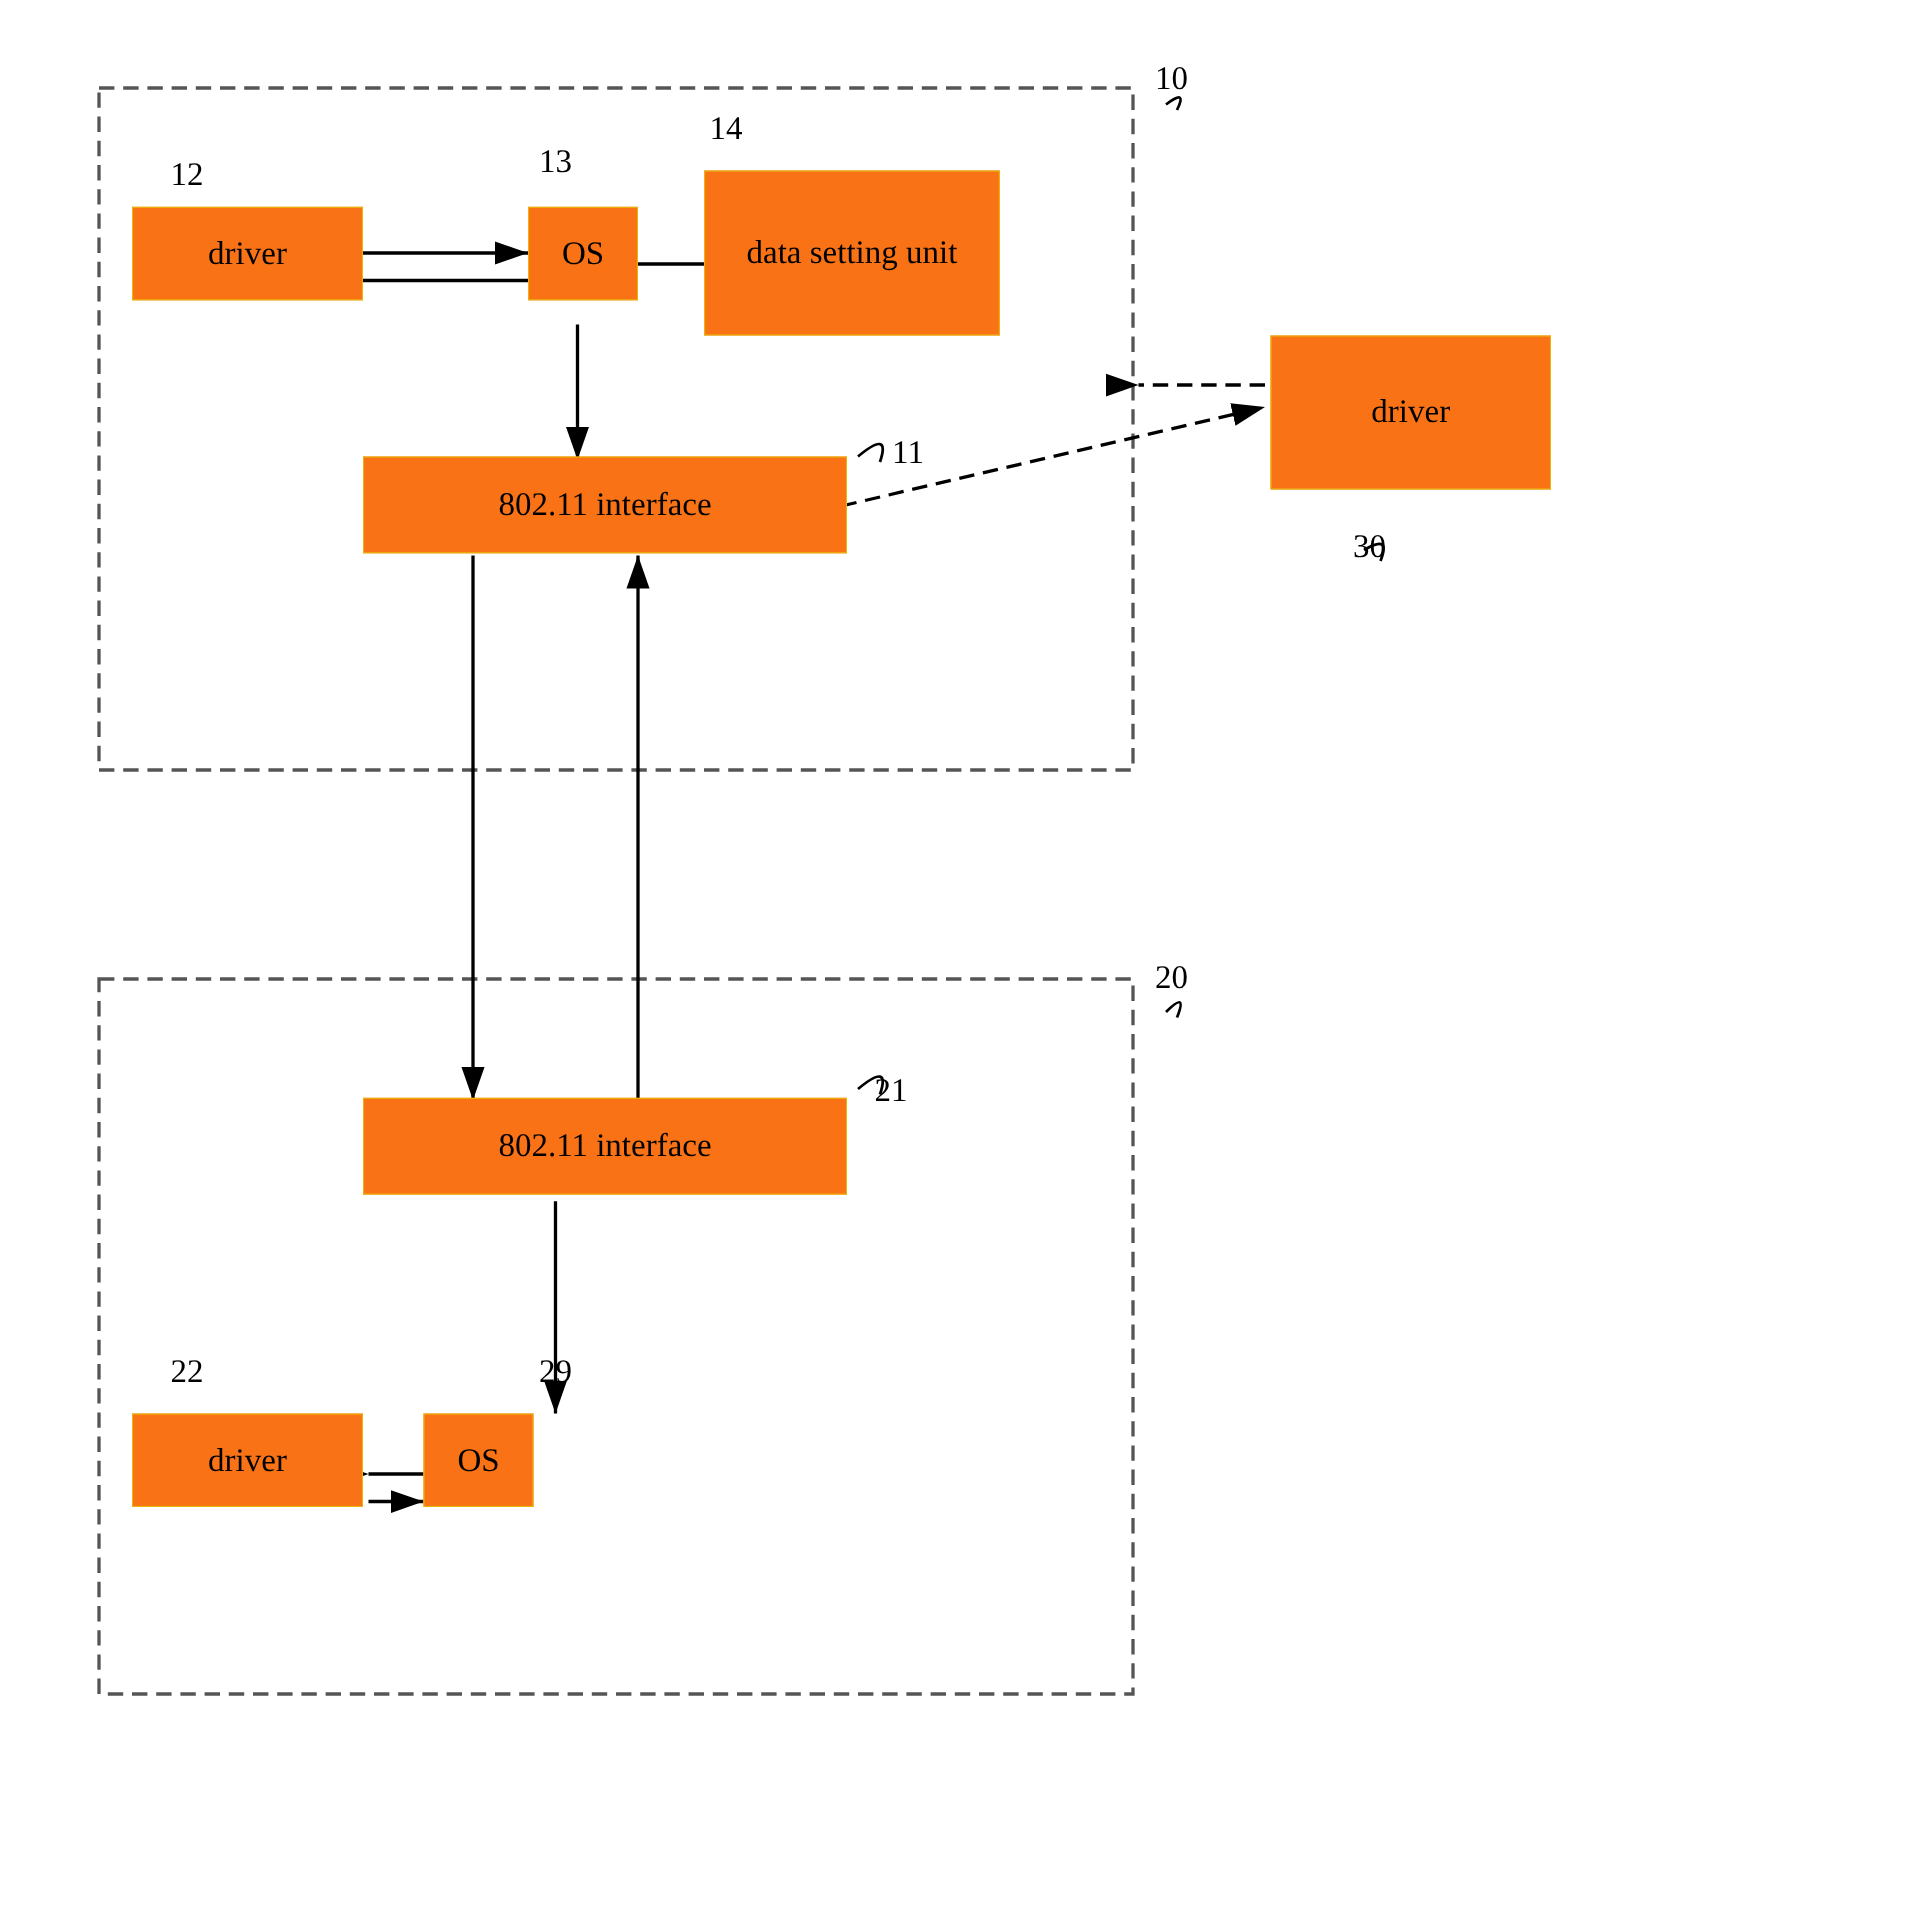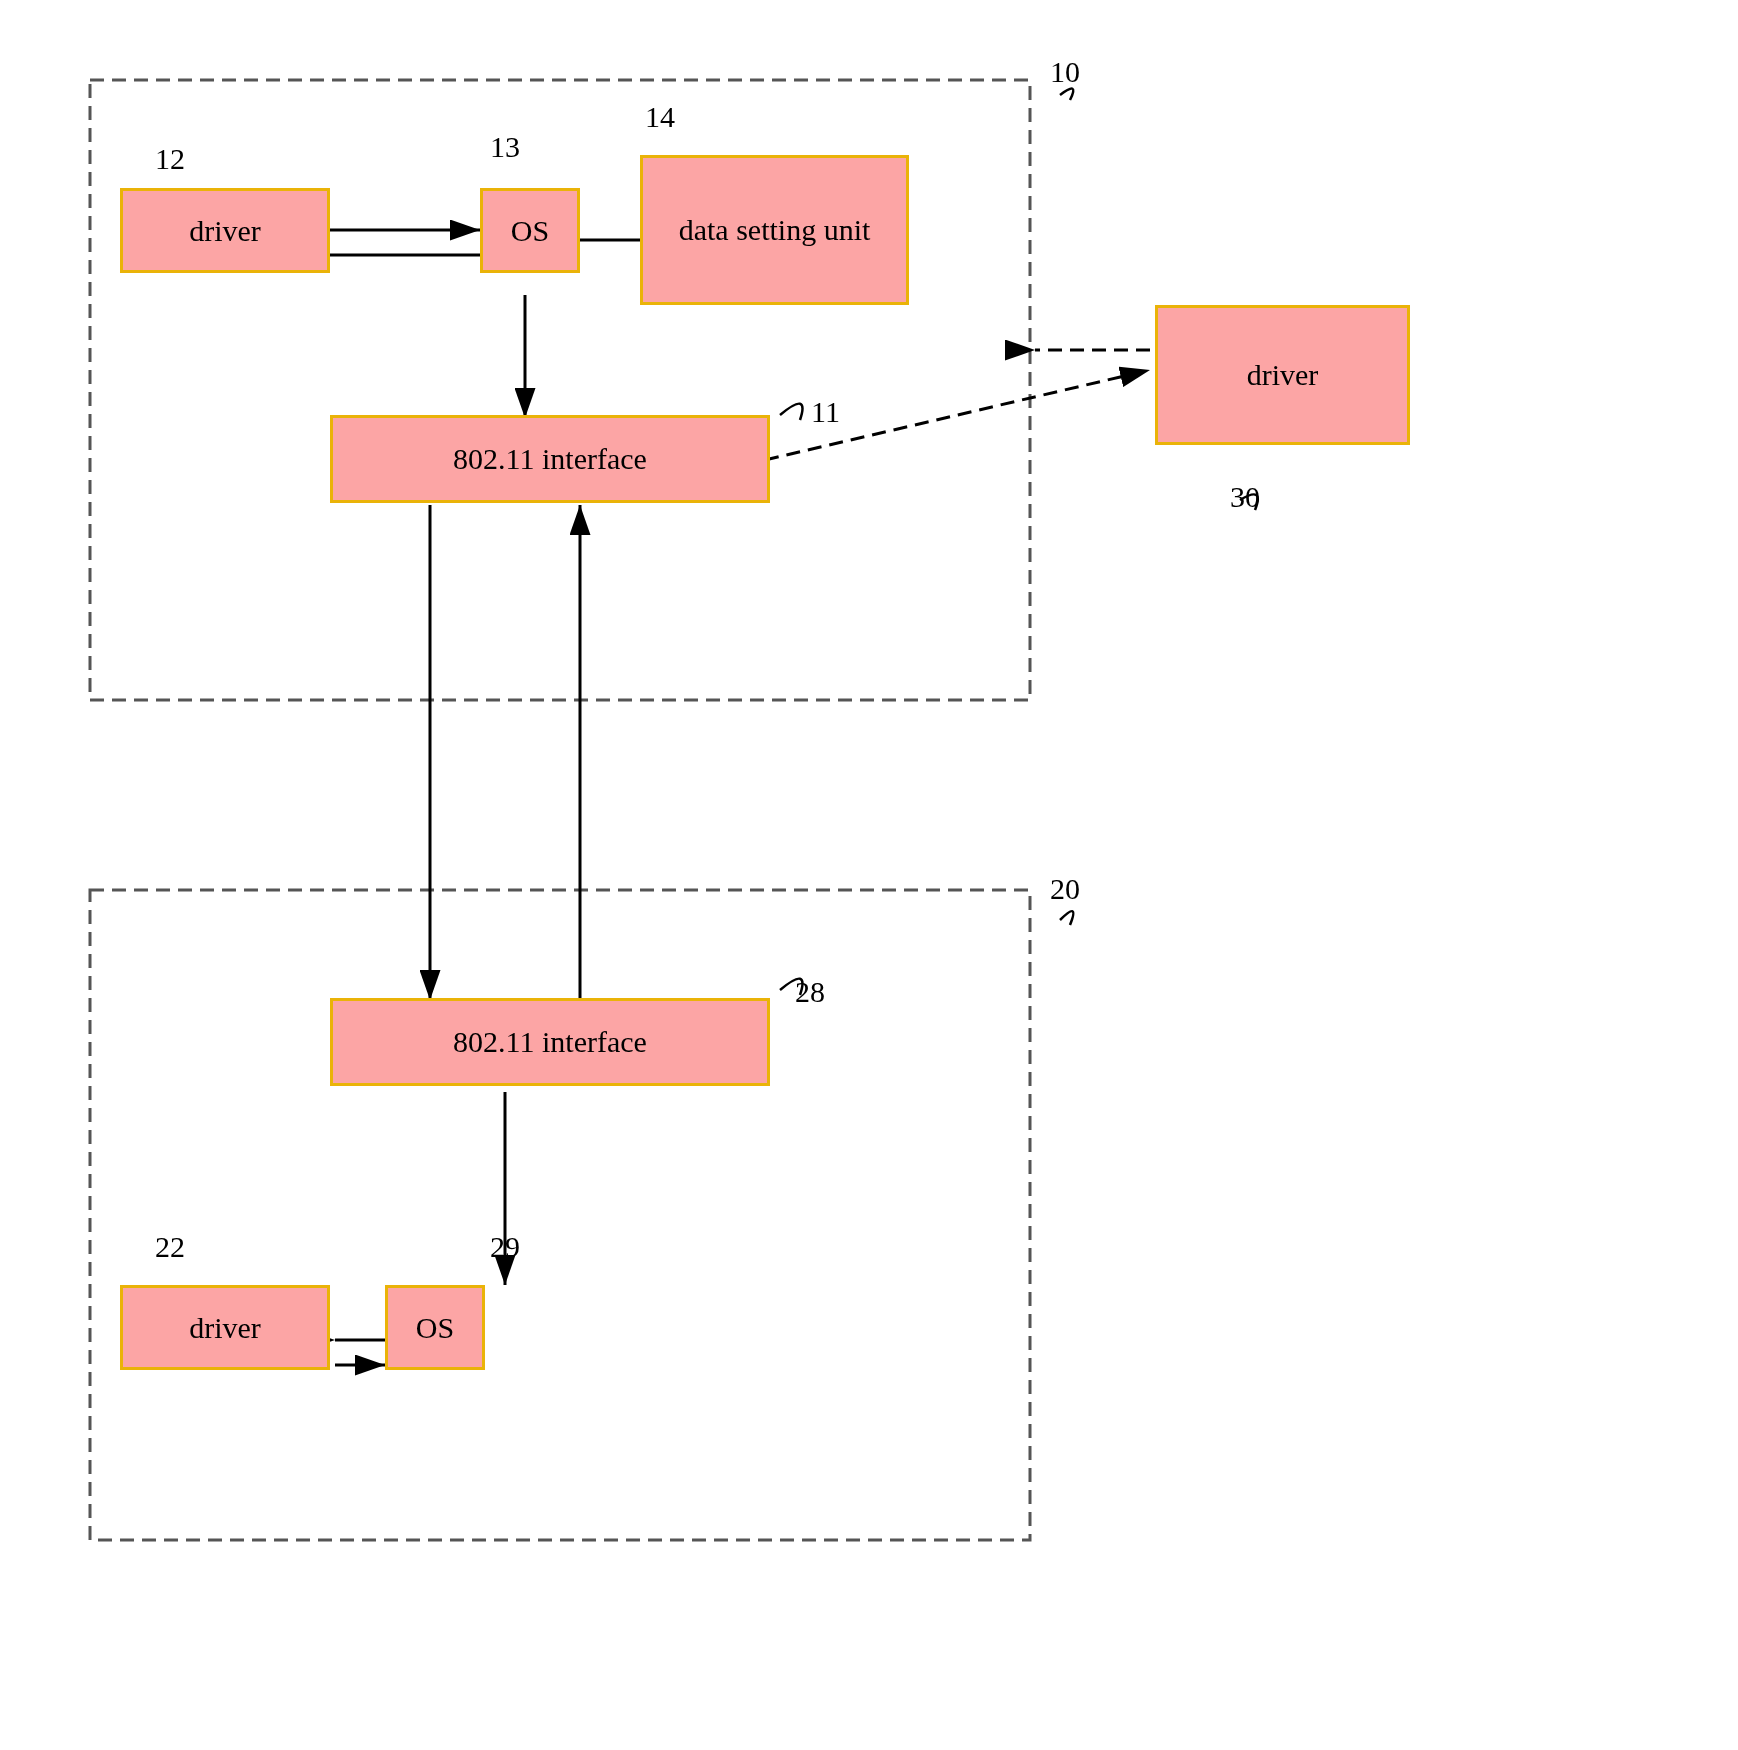--- a/index.html
+++ b/index.html
@@ -16,22 +16,22 @@
     .diagram-container {
       position: absolute;
       top: 0; left: 0;
       width: 1738px;
       height: 1750px;
     }
 
     
     .box {
       position: absolute;
-      border: 3px solid #eab308;
-      background: #fca5a5;
+      border: 1px solid #eab308;
+      background: #f97316;
       display: flex;
       align-items: center;
       justify-content: center;
       text-align: center;
       font-size: 30px;
       font-family: serif;
     }
 
     
     .label {
@@ -126,21 +126,21 @@
   <div class="label" style="left:645px; top:100px;">14</div>
 
   <div class="box" style="left:1155px; top:305px; width:255px; height:140px;">driver</div>
 
   <div class="label" style="left:1230px; top:480px;">30</div>
 
   <div class="label" style="left:1050px; top:872px;">20</div>
 
   <div class="box" style="left:330px; top:998px; width:440px; height:88px;">802.11 interface</div>
 
-  <div class="label" style="left:795px; top:975px;">28</div>
+  <div class="label" style="left:795px; top:975px;">21</div>
 
   <div class="box" style="left:120px; top:1285px; width:210px; height:85px;">driver</div>
 
   <div class="label" style="left:155px; top:1230px;">22</div>
 
   <div class="box" style="left:385px; top:1285px; width:100px; height:85px;">OS</div>
 
   <div class="label" style="left:490px; top:1230px;">29</div>
 
 </div>

